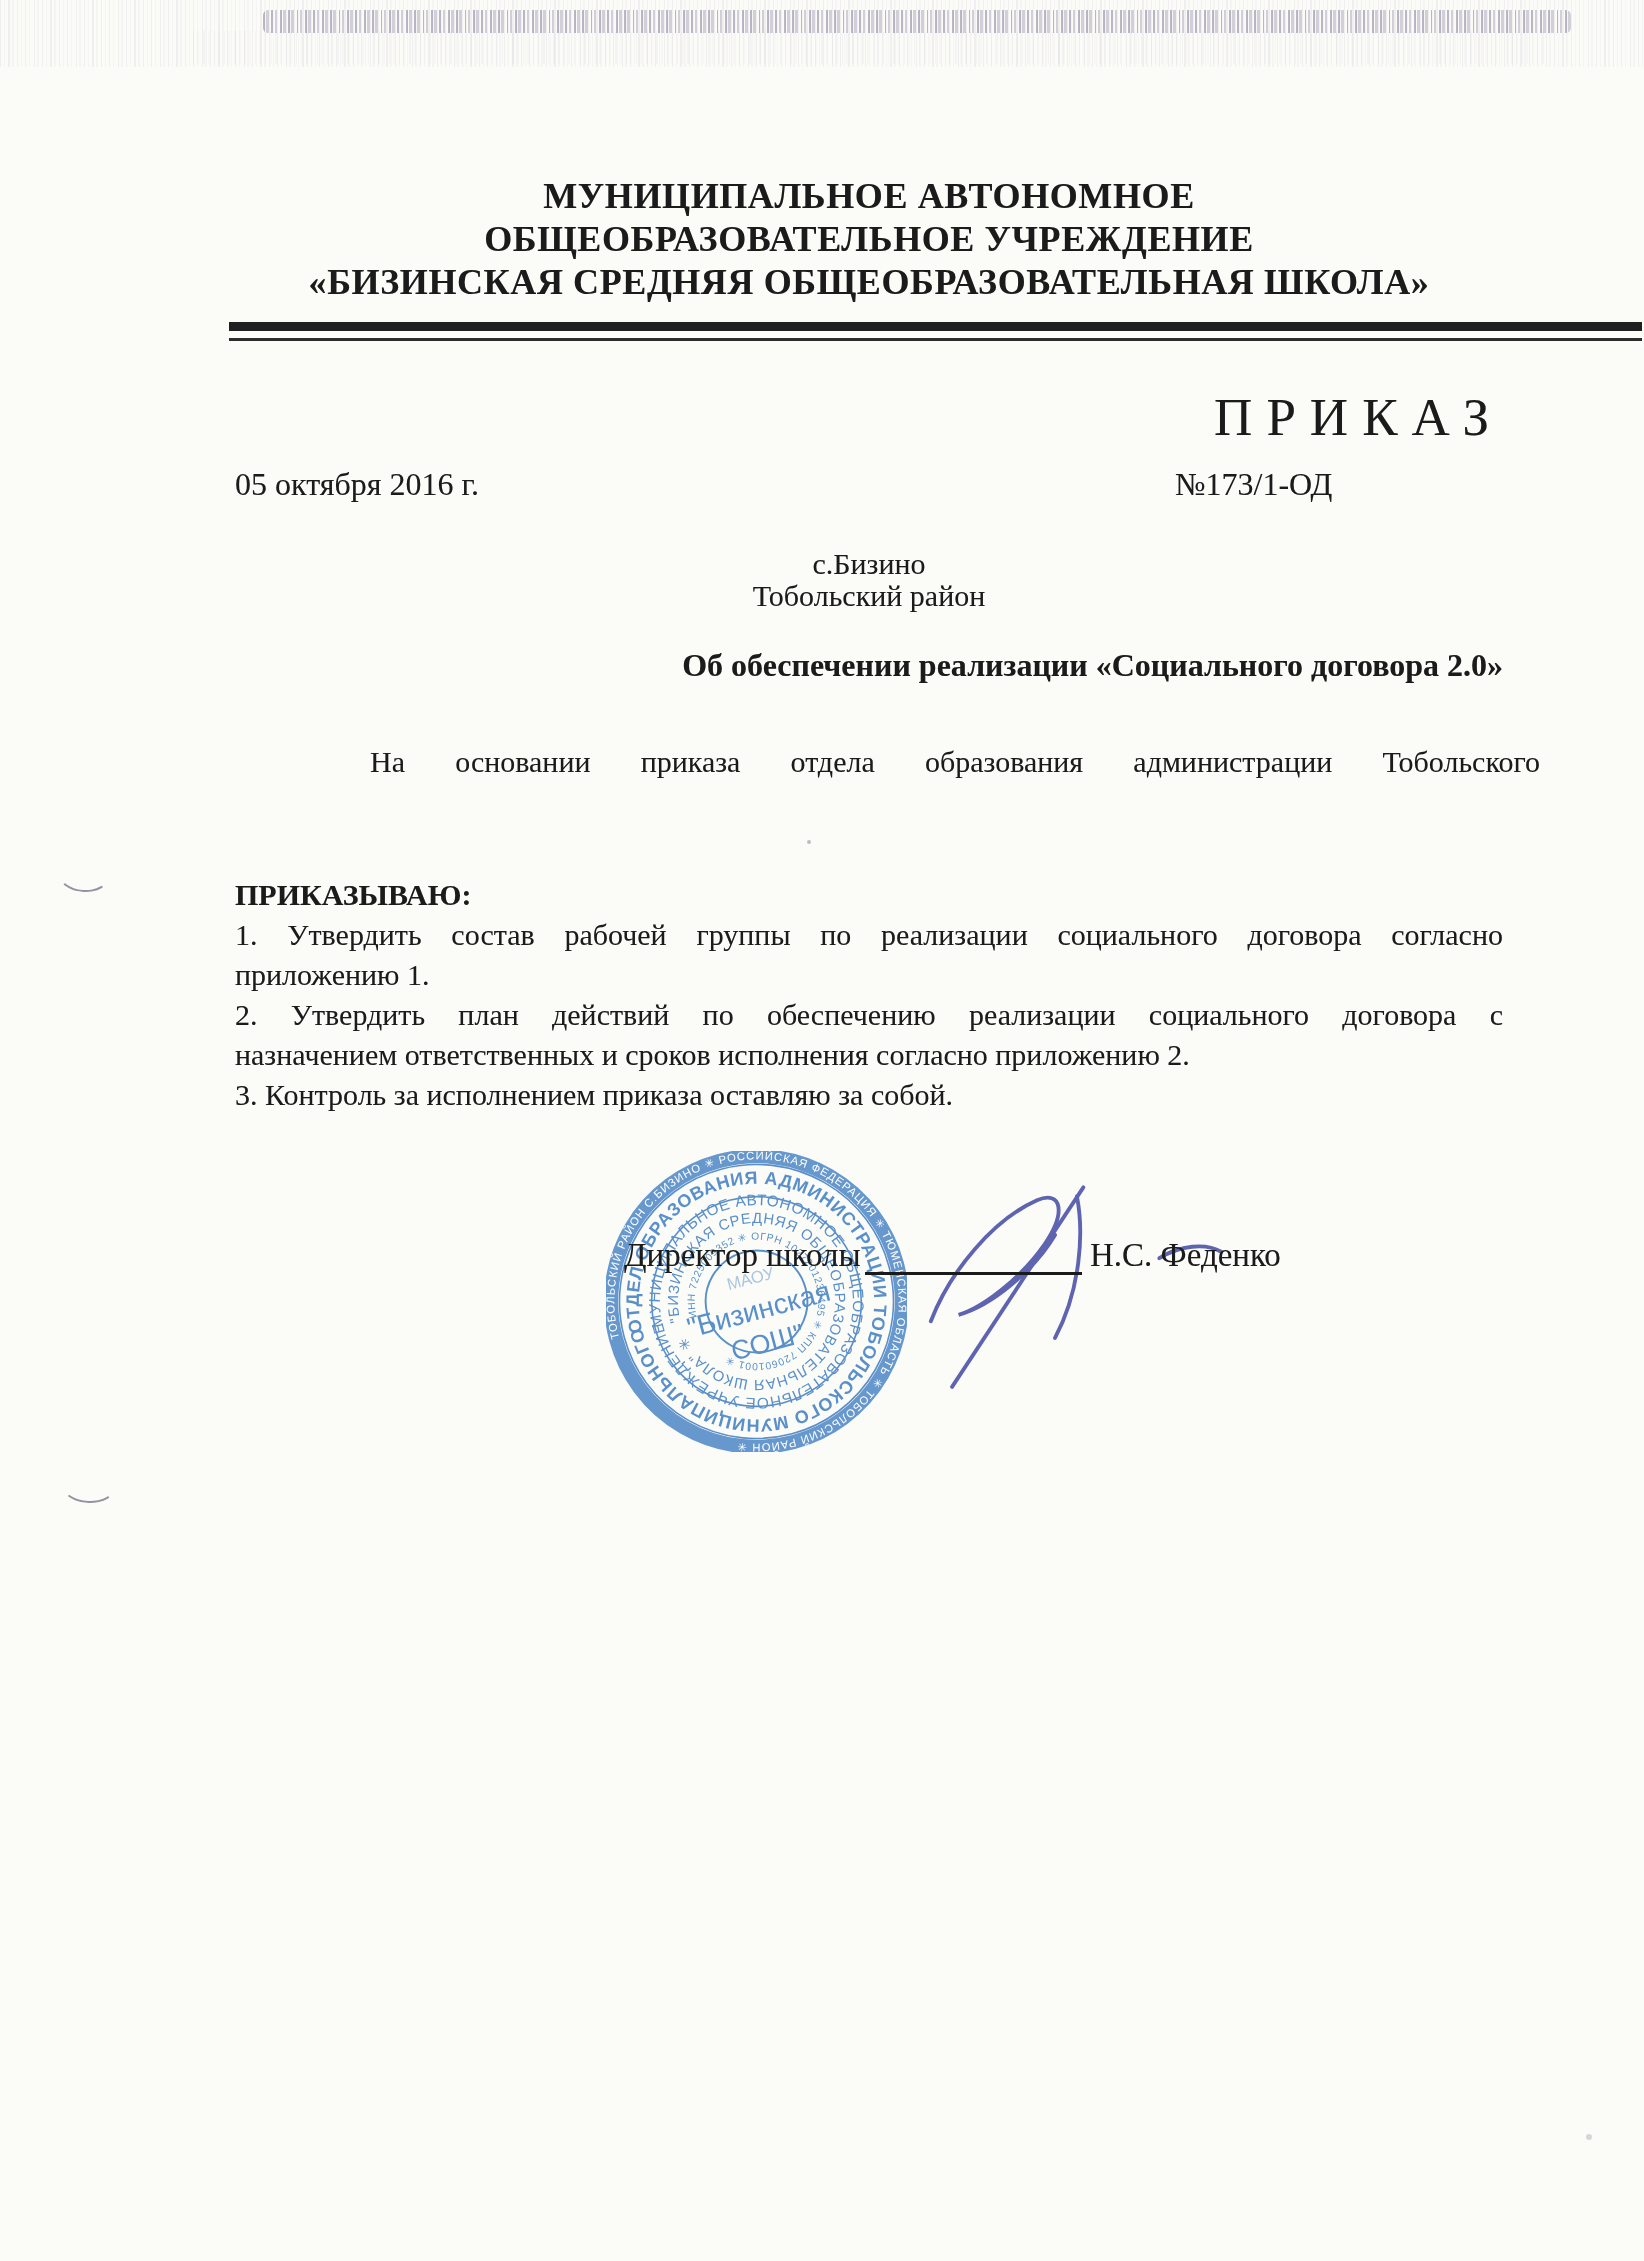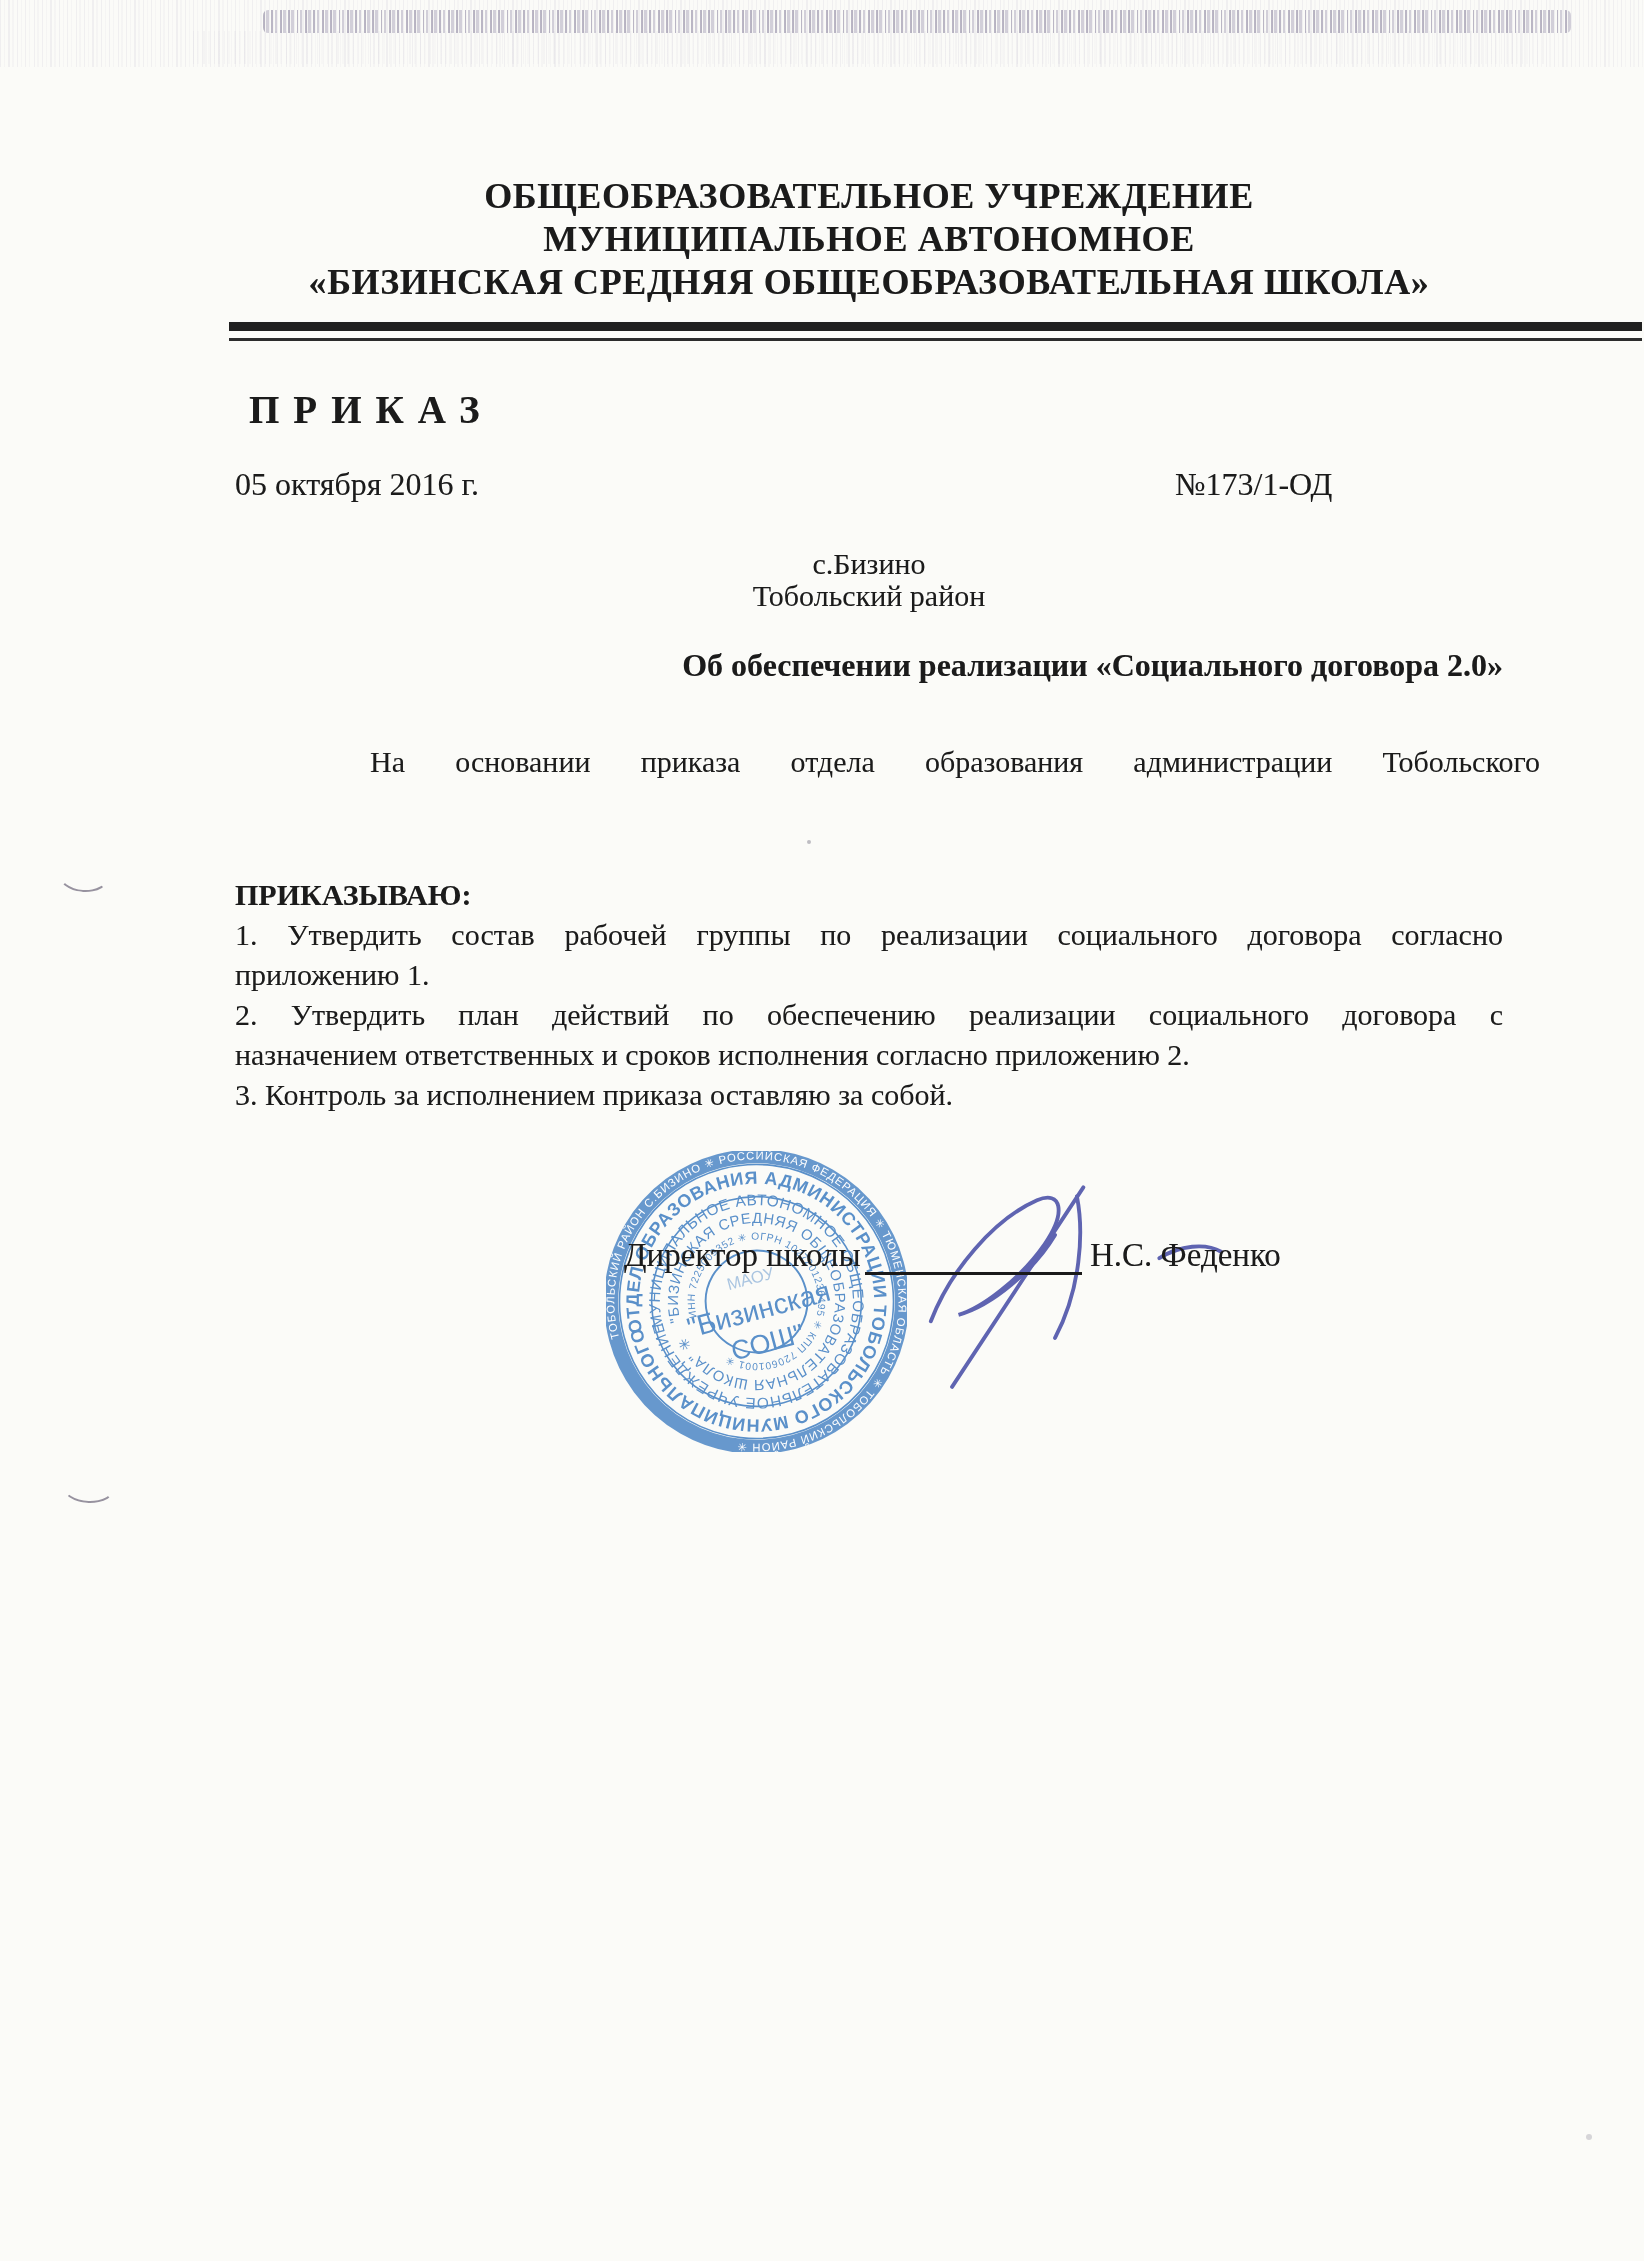--- a/index.html
+++ b/index.html
@@ -31,21 +31,21 @@
     background:repeating-linear-gradient(90deg,
       rgba(120,110,150,.10) 0 1.3px, rgba(255,255,255,0) 1.3px 4.5px,
       rgba(140,130,165,.07) 4.5px 6.4px, rgba(255,255,255,0) 6.4px 10.3px);
   }
 
   
   .hdr{top:175px;text-align:center;font-weight:bold;font-size:36px;line-height:43px;letter-spacing:0.6px;}
   .rule-thick{left:229px;top:322px;width:1413px;height:9px;background:#202020;}
   .rule-thin {left:229px;top:338px;width:1413px;height:2.6px;background:#2c2c2c;}
 
-  .prikaz{top:387px;text-align:left;font-size:39px;font-weight:bold;letter-spacing:14px;text-indent:14px;}
+  .prikaz{top:387px;text-align:right;font-size:53px;font-weight:normal;letter-spacing:14px;text-indent:14px;}
   .date{left:235px;top:466px;font-size:32px;}
   .num{left:1175px;top:466px;font-size:32px;}
   .place{top:548px;text-align:center;font-size:30px;line-height:32px;}
   .subject{top:647px;text-align:right;font-size:32px;font-weight:bold;}
 
   .bodytext{top:741px;font-size:30px;line-height:41px;margin-left:37px;}
   .orders{top:875px;font-size:30px;line-height:40px;}
   .jline{text-align:justify;text-align-last:justify;}
   .indent{padding-left:98px;}
   .bold{font-weight:bold;}
@@ -77,22 +77,22 @@
   <div class="abs noise"></div>
   <div class="abs noise-dark"></div>
   <div class="abs noise-fade"></div>
   <div class="abs crescent c1"></div>
   <div class="abs crescent c2"></div>
   <div class="abs speck s1"></div>
   <div class="abs speck s2"></div>
   <div class="abs speck s3"></div>
 
   <div class="col hdr soft">
+    <div>МУНИЦИПАЛЬНОЕ АВТОНОМНОЕ</div>
     <div>ОБЩЕОБРАЗОВАТЕЛЬНОЕ УЧРЕЖДЕНИЕ</div>
-    <div>МУНИЦИПАЛЬНОЕ АВТОНОМНОЕ</div>
     <div>«БИЗИНСКАЯ СРЕДНЯЯ ОБЩЕОБРАЗОВАТЕЛЬНАЯ ШКОЛА»</div>
   </div>
   <div class="abs rule-thick"></div>
   <div class="abs rule-thin"></div>
 
   <div class="col prikaz soft">ПРИКАЗ</div>
 
   <div class="abs date soft">05 октября 2016 г.</div>
   <div class="abs num soft">№173/1-ОД</div>
 

